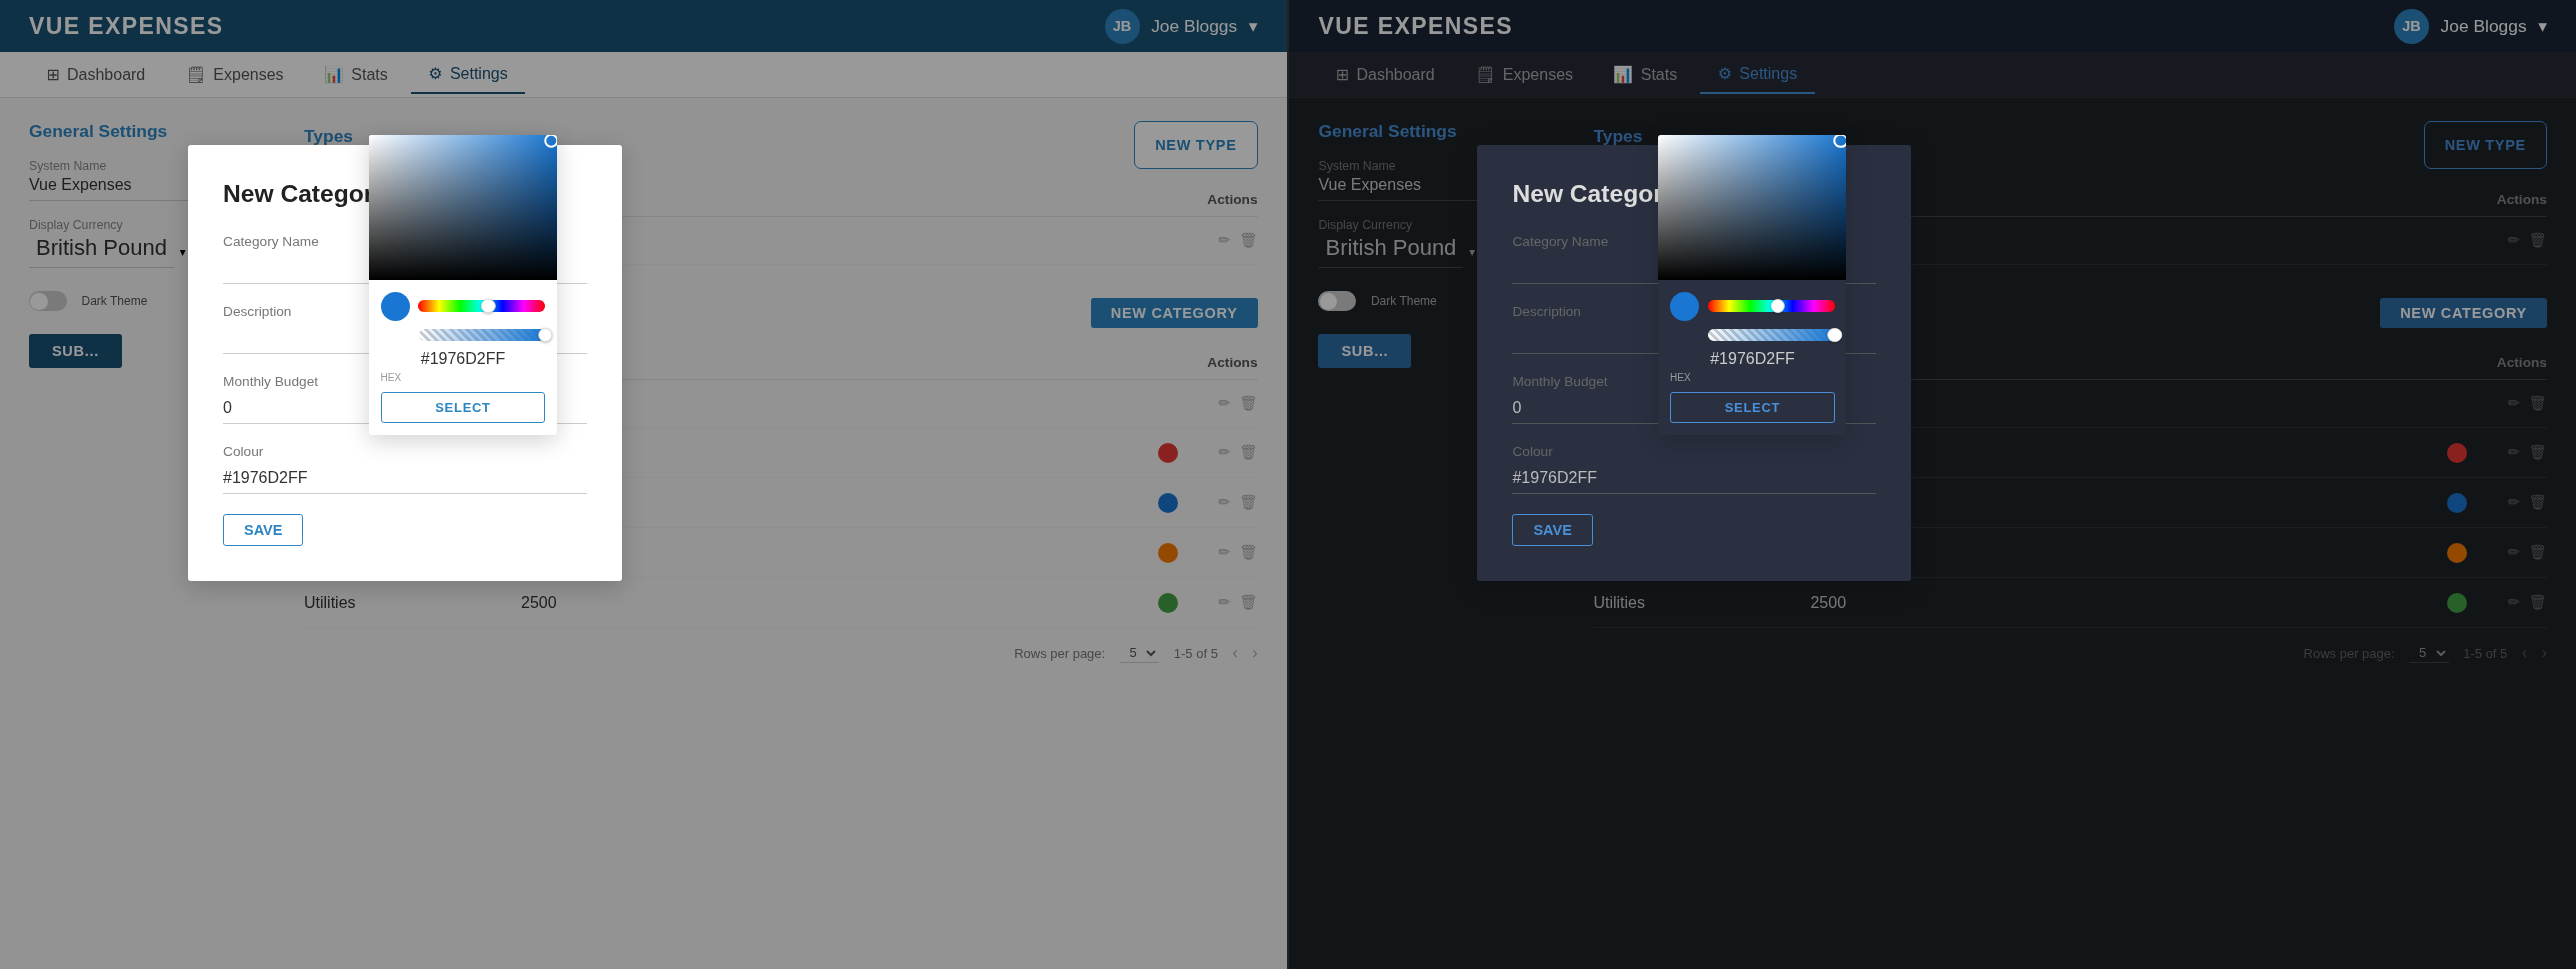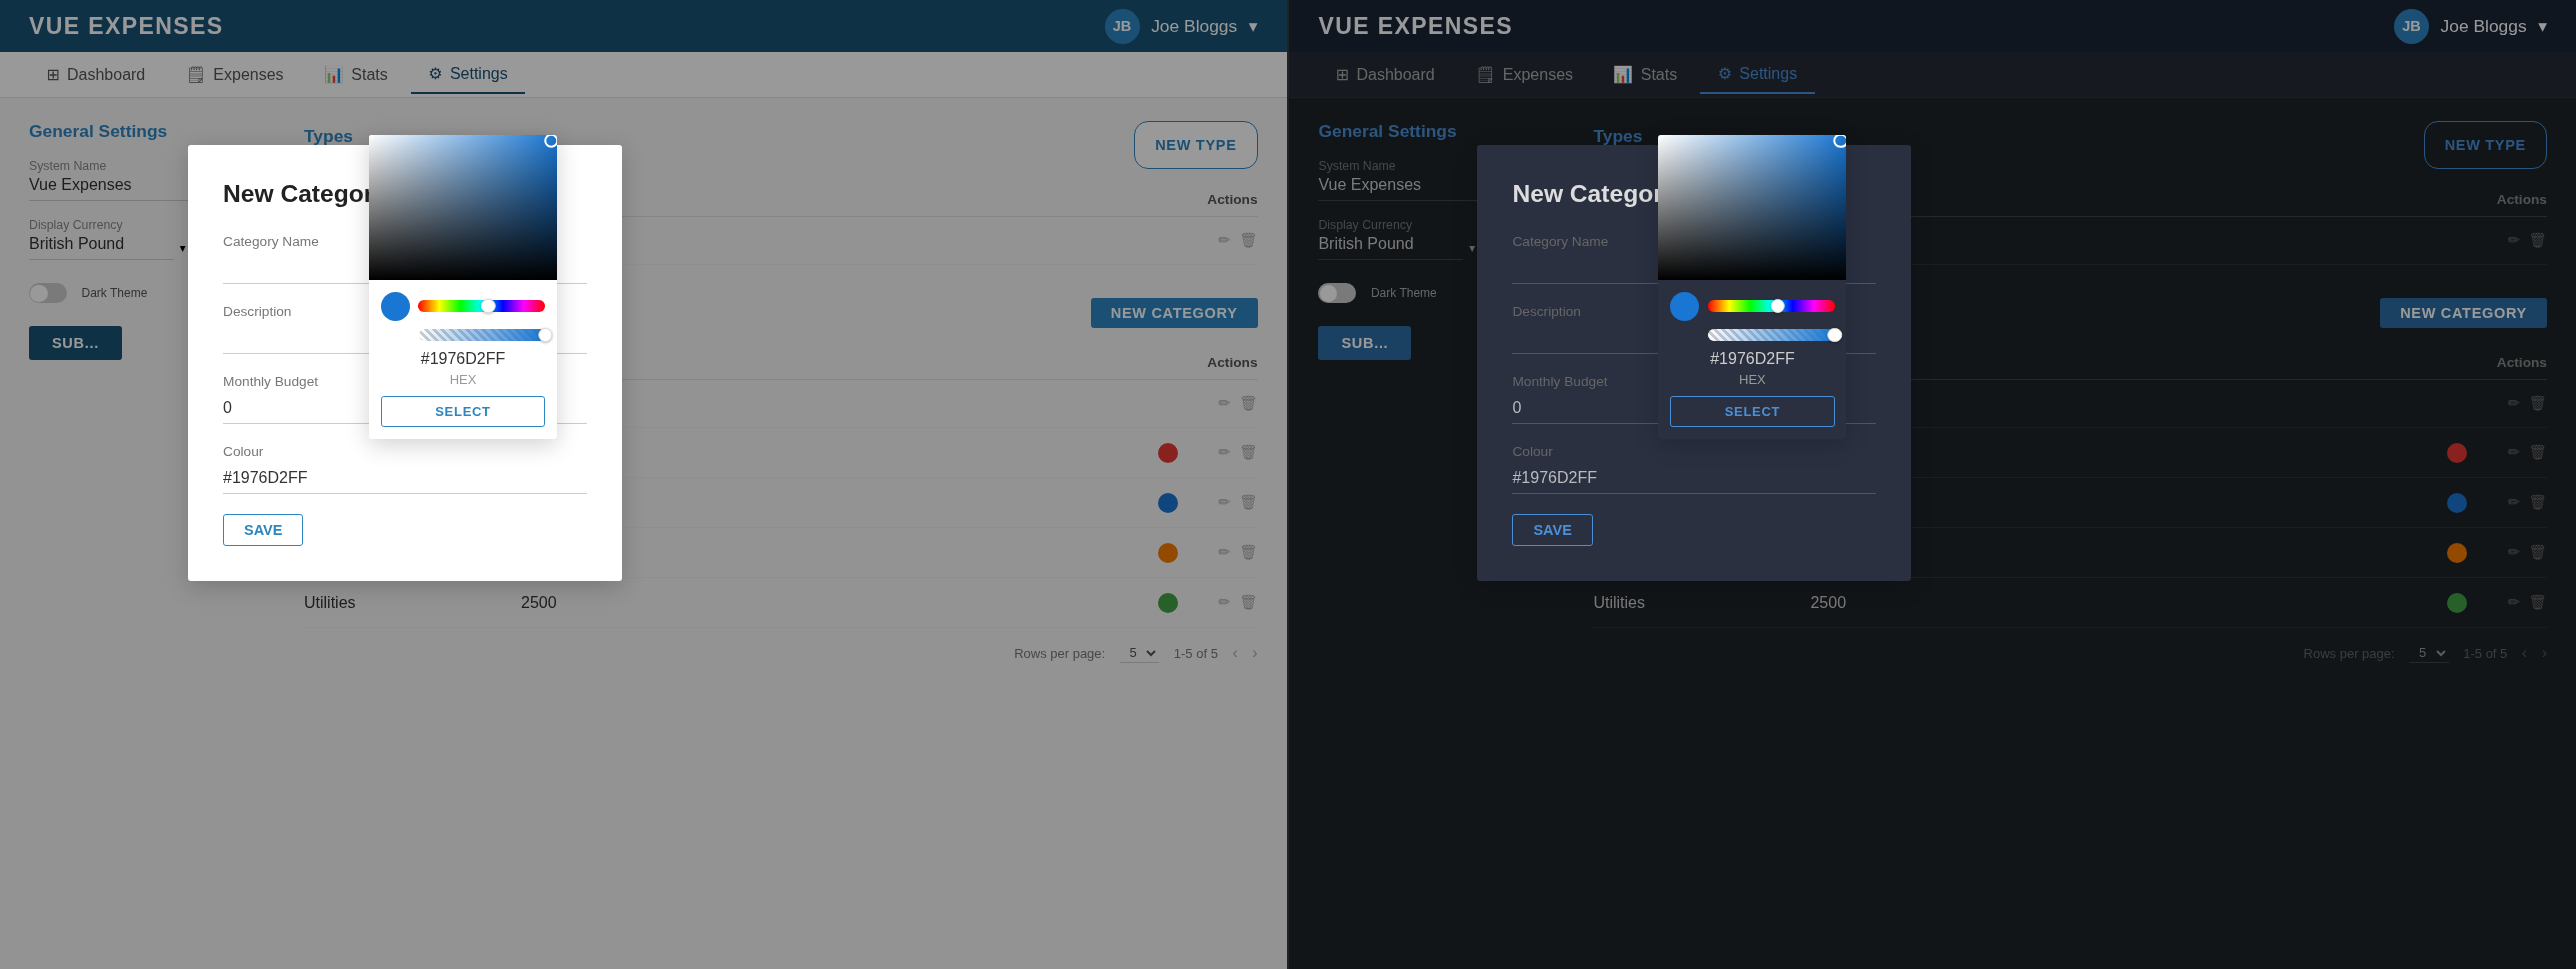--- a/index.html
+++ b/index.html
@@ -136,27 +136,28 @@
     }
     .field-value-dark { color: #ccc; border-bottom: 0.7px solid #444; }
 
     .currency-row {
       display: flex;
       align-items: center;
       gap: 5.8px;
       margin-bottom: 23px;
     }
     .currency-select {
-      font-size: 16px;
+      font-size: 22px;
       color: #333;
       border: none;
       background: transparent;
       border-bottom: 0.7px solid #ccc;
       padding-bottom: 5.8px;
       width: 145px;
+      text-align: center;
     }
     .currency-select-dark { color: #ccc; border-bottom: 0.7px solid #444; }
 
     .toggle-row {
       display: flex;
       align-items: center;
       gap: 14.5px;
       margin-bottom: 23px;
     }
     .toggle {
@@ -207,21 +208,21 @@
       margin-bottom: 14.5px;
     }
     .new-type-btn {
       background: white;
       border: 1.4px solid #2e86c1;
       color: #2e86c1;
       font-size: 14.5px;
       font-weight: 600;
       padding: 15px 20px;
       cursor: pointer;
-      border-radius: 14px;
+      border-radius: 7px;
       letter-spacing: 0.7px;
     }
     .new-type-btn-dark {
       background: transparent;
       border: 1.4px solid #4a90d9;
       color: #4a90d9;
     }
 
     .table-header {
       display: flex;
@@ -489,23 +490,22 @@
       box-shadow: 0 0.7px 2.9px rgba(0,0,0,0.3);
     }
     .hex-display {
       font-size: 16px;
       color: #333;
       text-align: center;
       margin-bottom: 4.3px;
     }
     .hex-display-dark { color: #ccc; }
     .hex-label {
-      font-size: 13px;
+      font-size: 10px;
       color: #999;
-      text-align: center;
       margin-bottom: 8.7px;
     }
     .select-btn {
       width: 100%;
       background: white;
       border: 1.4px solid #2e86c1;
       color: #2e86c1;
       font-size: 13px;
       font-weight: 600;
       padding: 7.2px;

